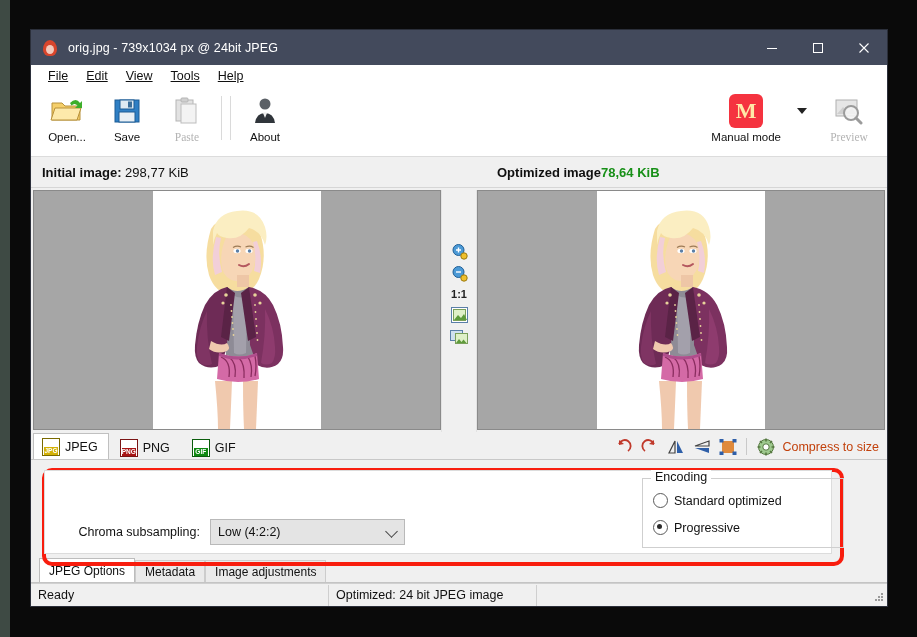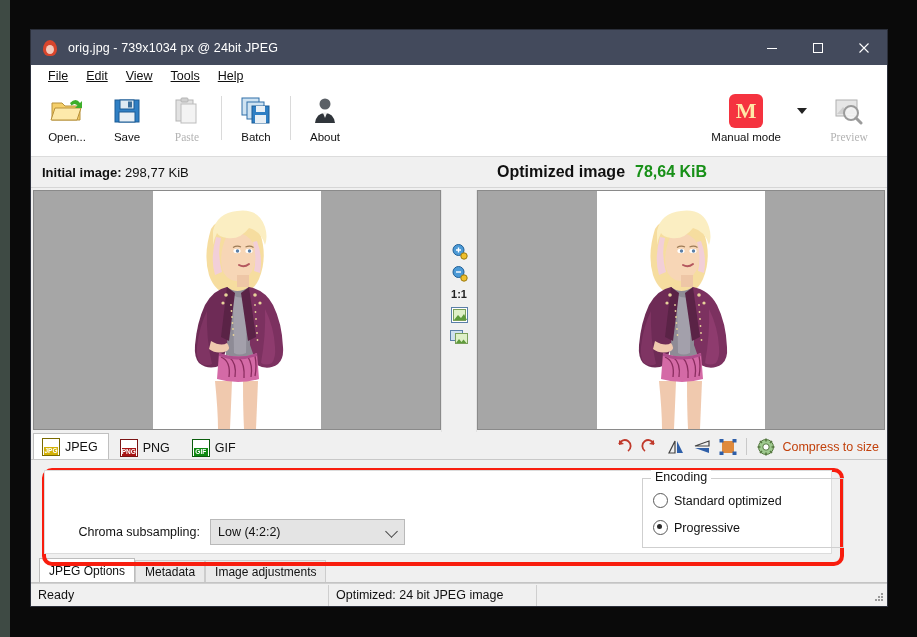--- a/index.html
+++ b/index.html
@@ -56,21 +56,21 @@
     font-size: 22px; font-weight: bold; display:flex; align-items:center; justify-content:center;
     font-family: "Liberation Serif", serif; }
   .caret-down { width: 0; height: 0; border-left: 5px solid transparent; border-right: 5px solid transparent;
     border-top: 6px solid #222; margin-top: 20px; margin-left: 16px; margin-right: 12px; }
 
   
   .sizebar { height: 30px; background: #f0f0f0; display: flex; align-items: center; flex: none;
     border-bottom: 1px solid #d6d6d6; }
   .size-left { width: 455px; padding-left: 11px; font-size: 13px; color: #101010; }
   .size-left b { font-weight: bold; }
-  .size-right { font-size: 16px; color: #101010; display: flex; gap: 10px; align-items: flex-end; }
+  .size-right { font-size: 13px; color: #101010; display: flex; gap: 0; align-items: flex-end; }
   .size-right .val { color: #189018; font-weight: bold; }
   .size-right .lbl { font-weight: bold; }
 
   
   .previews { flex: none; height: 242px; display: flex; background: #f0f0f0; padding: 2px 0 0 2px; }
   .pane { width: 406px; height: 238px; background: #a6a6a6; border: 1px solid #8a8a8a;
     overflow: hidden; position: relative; display: flex; justify-content: center; }
   .midstrip { width: 34px; display: flex; flex-direction: column; align-items: center;
      gap: 4px; padding-top: 52px; background: #f0f0f0; border-left:1px solid #e2e2e2; border-right:1px solid #e2e2e2;}
   .mid-btn { width: 18px; height: 18px; display: flex; align-items: center; justify-content: center; }
@@ -211,32 +211,20 @@
         <div class="tb-icon">
           <svg width="26" height="28" viewBox="0 0 26 28">
             <rect x="2" y="3" width="17" height="21" fill="#e2e2e2" stroke="#b5b5b5"></rect>
             <rect x="7" y="1" width="7" height="4" rx="1" fill="#cfcfcf" stroke="#b5b5b5"></rect>
             <rect x="7" y="7" width="15" height="19" fill="#f3f3f3" stroke="#bdbdbd"></rect>
           </svg>
         </div>
         <div class="tb-label dim">Paste</div>
       </div>
       <div class="tb-sep"></div>
-      <div class="tb-item">
-        <div class="tb-icon">
-          <svg width="32" height="30" viewBox="0 0 32 30">
-            <rect x="2" y="2" width="17" height="17" fill="#cfe3f2" stroke="#2f6fa8"></rect>
-            <rect x="7" y="6" width="17" height="17" fill="#cfe3f2" stroke="#2f6fa8"></rect>
-            <rect x="12" y="10" width="17" height="17" fill="#2f7fc4" stroke="#1d5c95"></rect>
-            <rect x="16" y="10" width="9" height="6" fill="#e8eff5"></rect>
-            <rect x="15" y="19" width="11" height="8" fill="#e8eff5"></rect>
-          </svg>
-        </div>
-        <div class="tb-label">Batch</div>
-      </div>
       <div class="tb-sep"></div>
       <div class="tb-item">
         <div class="tb-icon">
           <svg width="26" height="30" viewBox="0 0 26 30">
             <circle cx="13" cy="8" r="5.5" fill="#5b6066"></circle>
             <path d="M3 27 q1.5 -10 10 -10 q8.5 0 10 10 z" fill="#30353b"></path>
             <path d="M11 17 l2 5 l2 -5 l-2 -1 z" fill="#f0f0f0"></path>
           </svg>
         </div>
         <div class="tb-label">About</div>

